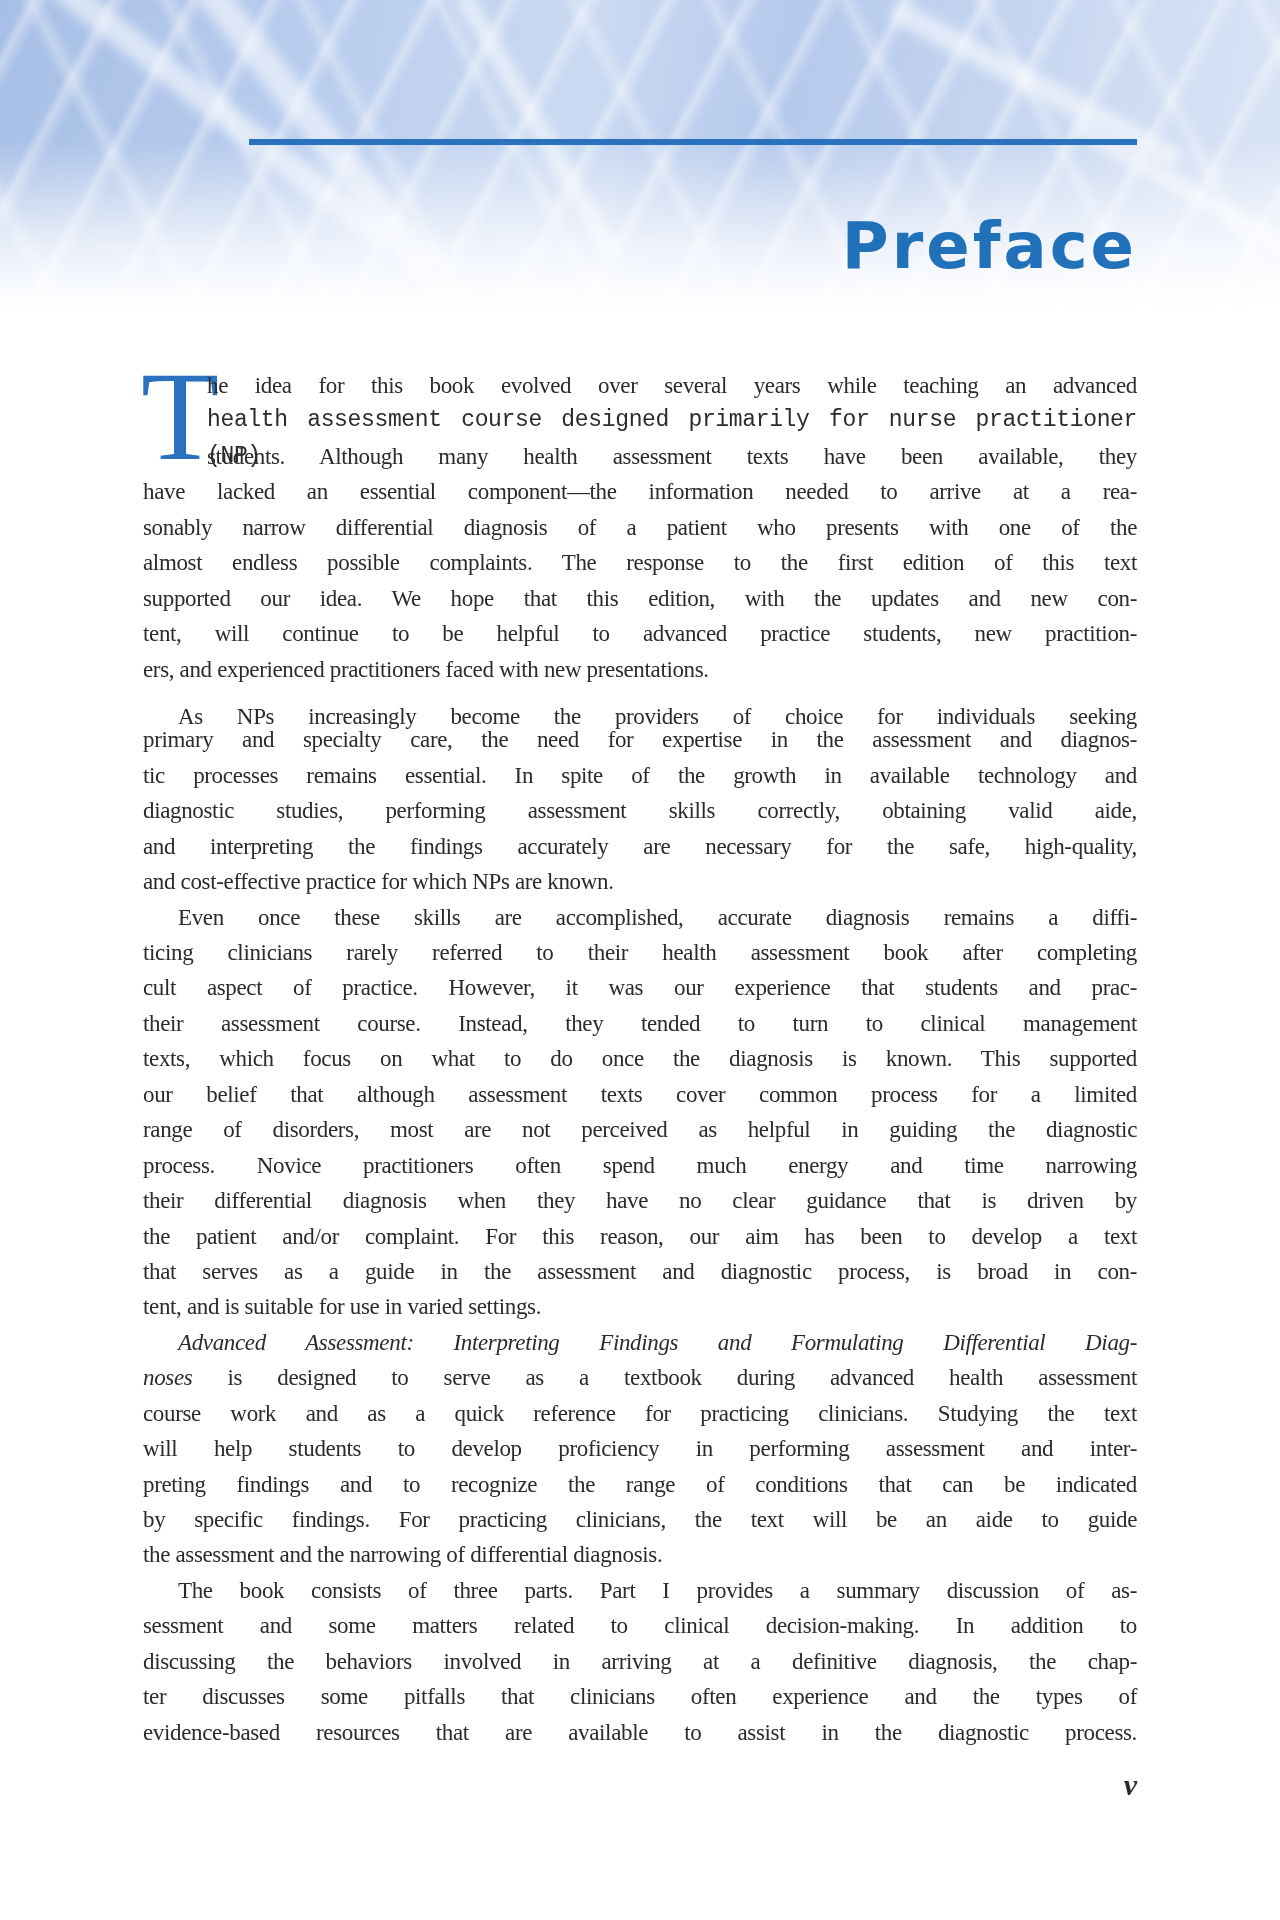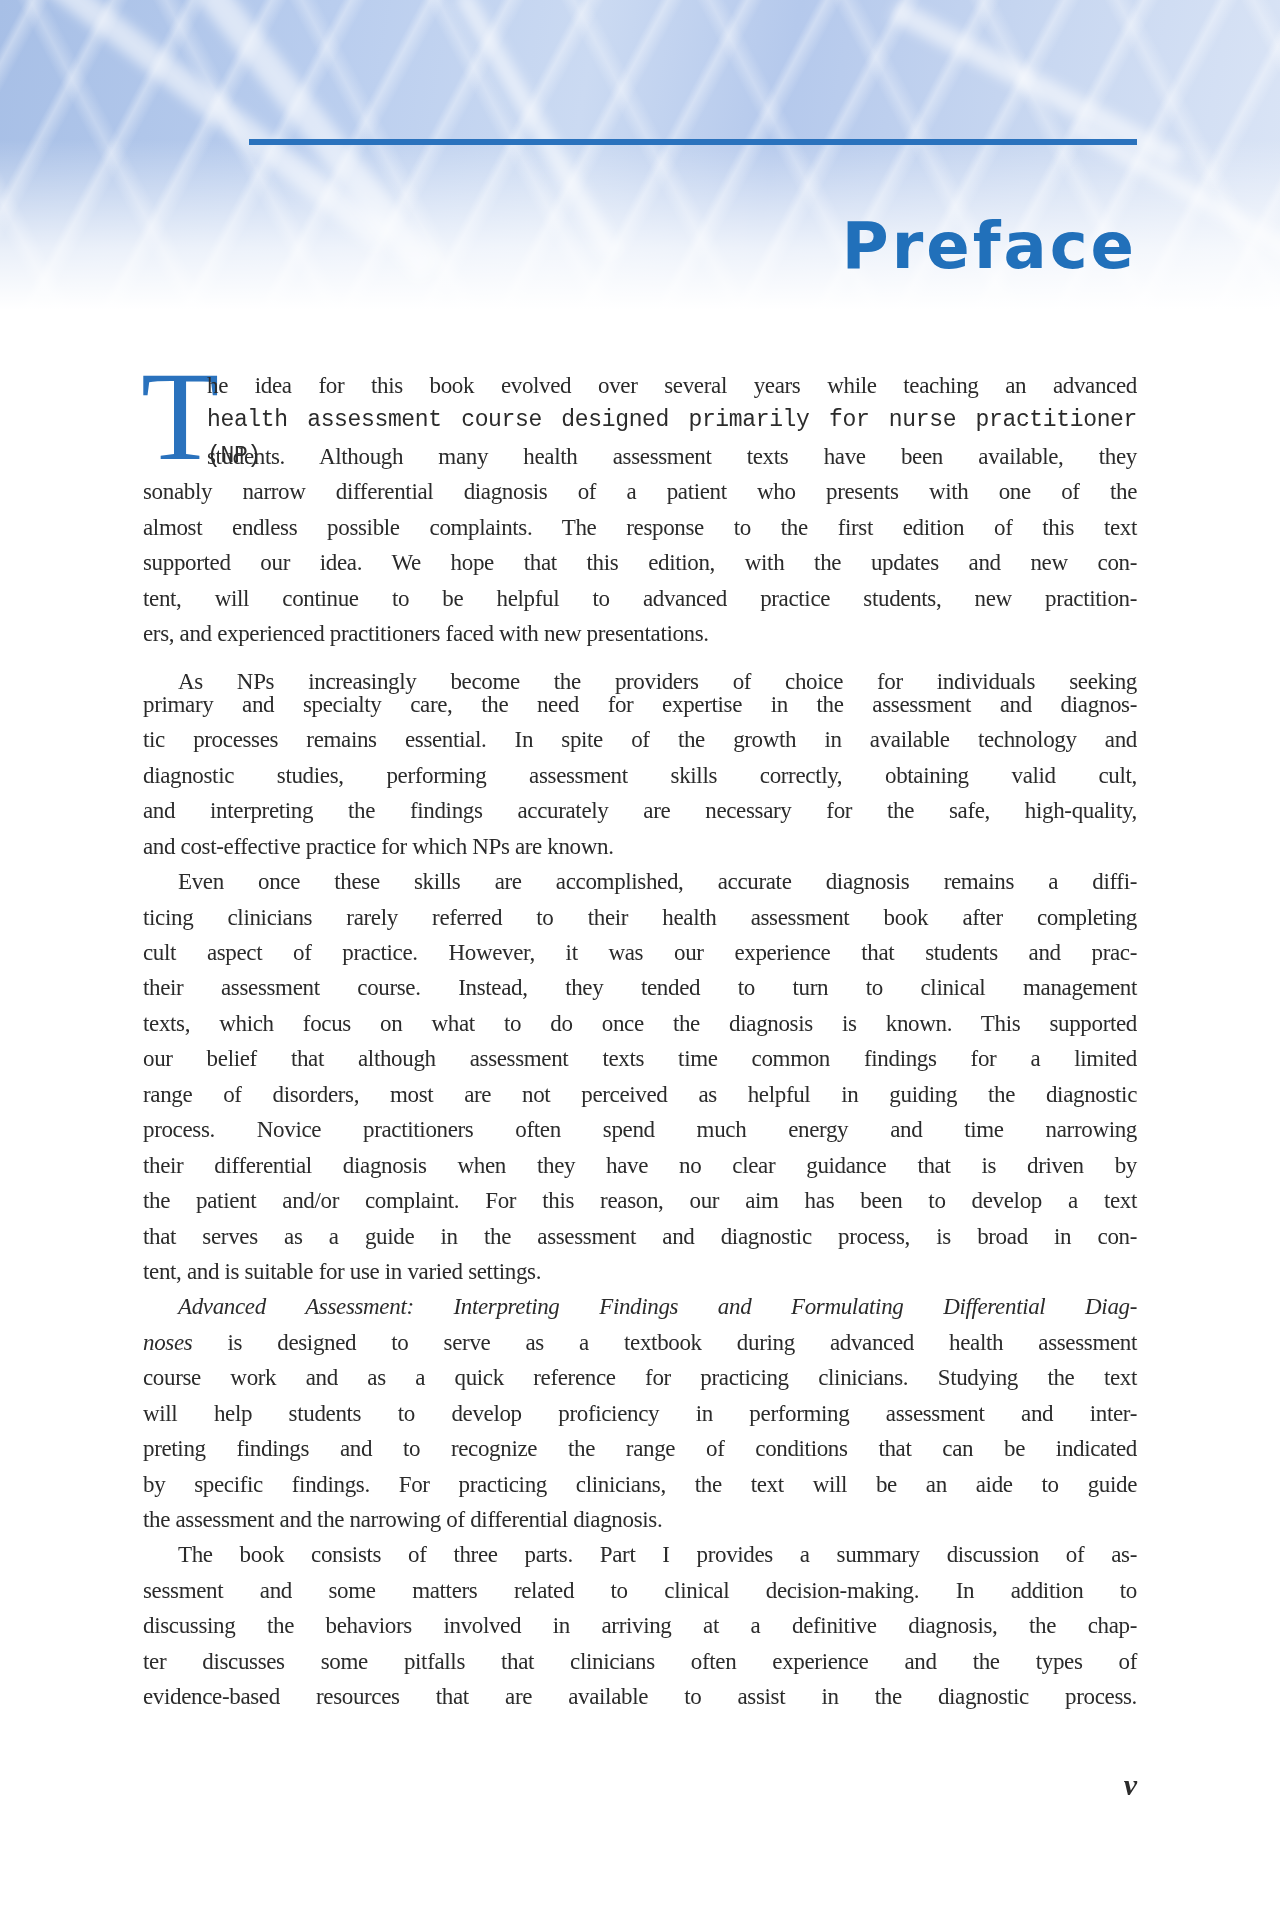--- a/index.html
+++ b/index.html
@@ -69,43 +69,44 @@
 <div class="page-title">Preface</div>
 
 <div class="drop-cap">T</div>
 
 <div class="body-text">
 
   <div>
     <span class="line dc-line"><span class="fill" style="white-space: normal;">he idea for this book evolved over several years while teaching an advanced</span></span>
     <span class="line dc-line"><span class="fill" style="white-space: normal; font-family: Liberation Mono, monospace;">health assessment course designed primarily for nurse practitioner (NP)</span></span>
     <span class="line dc-line"><span class="fill" style="white-space: normal;">students. Although many health assessment texts have been available, they</span></span>
+    <span class="line"><span class="fill" style="white-space: normal;">have lacked an essential component—the information needed to arrive at a rea-</span></span>
     <span class="line"><span class="fill" style="white-space: normal;">sonably narrow differential diagnosis of a patient who presents with one of the</span></span>
     <span class="line"><span class="fill" style="white-space: normal;">almost endless possible complaints. The response to the first edition of this text</span></span>
     <span class="line"><span class="fill" style="white-space: normal;">supported our idea. We hope that this edition, with the updates and new con-</span></span>
     <span class="line"><span class="fill" style="white-space: normal;">tent, will continue to be helpful to advanced practice students, new practition-</span></span>
     <span class="line last"><span class="fill" style="white-space: normal;">ers, and experienced practitioners faced with new presentations.</span></span>
   </div>
 
   <div>
     <span class="line indent"><span class="fill" style="white-space: normal; margin-top: 12px;">As NPs increasingly become the providers of choice for individuals seeking</span></span>
     <span class="line"><span class="fill" style="white-space: normal;">primary and specialty care, the need for expertise in the assessment and diagnos-</span></span>
     <span class="line"><span class="fill" style="white-space: normal;">tic processes remains essential. In spite of the growth in available technology and</span></span>
-    <span class="line"><span class="fill" style="white-space: normal;">diagnostic studies, performing assessment skills correctly, obtaining valid cult,</span></span>
+    <span class="line"><span class="fill" style="white-space: normal;">diagnostic studies, performing assessment skills correctly, obtaining valid aide,</span></span>
     <span class="line"><span class="fill" style="white-space: normal;">and interpreting the findings accurately are necessary for the safe, high-quality,</span></span>
     <span class="line last"><span class="fill" style="white-space: normal;">and cost-effective practice for which NPs are known.</span></span>
   </div>
 
   <div>
     <span class="line indent"><span class="fill" style="white-space: normal;">Even once these skills are accomplished, accurate diagnosis remains a diffi-</span></span>
     <span class="line"><span class="fill" style="white-space: normal;">ticing clinicians rarely referred to their health assessment book after completing</span></span>
     <span class="line"><span class="fill" style="white-space: normal;">cult aspect of practice. However, it was our experience that students and prac-</span></span>
     <span class="line"><span class="fill" style="white-space: normal;">their assessment course. Instead, they tended to turn to clinical management</span></span>
     <span class="line"><span class="fill" style="white-space: normal;">texts, which focus on what to do once the diagnosis is known. This supported</span></span>
-    <span class="line"><span class="fill" style="white-space: normal;">our belief that although assessment texts time common findings for a limited</span></span>
+    <span class="line"><span class="fill" style="white-space: normal;">our belief that although assessment texts cover common process for a limited</span></span>
     <span class="line"><span class="fill" style="white-space: normal;">range of disorders, most are not perceived as helpful in guiding the diagnostic</span></span>
     <span class="line"><span class="fill" style="white-space: normal;">process. Novice practitioners often spend much energy and time narrowing</span></span>
     <span class="line"><span class="fill" style="white-space: normal;">their differential diagnosis when they have no clear guidance that is driven by</span></span>
     <span class="line"><span class="fill" style="white-space: normal;">the patient and/or complaint. For this reason, our aim has been to develop a text</span></span>
     <span class="line"><span class="fill" style="white-space: normal;">that serves as a guide in the assessment and diagnostic process, is broad in con-</span></span>
     <span class="line last"><span class="fill" style="white-space: normal;">tent, and is suitable for use in varied settings.</span></span>
   </div>
 
   <div>
     <span class="line indent"><span class="fill" style="white-space: normal;"><em>Advanced Assessment: Interpreting Findings and Formulating Differential Diag-</em></span></span>

